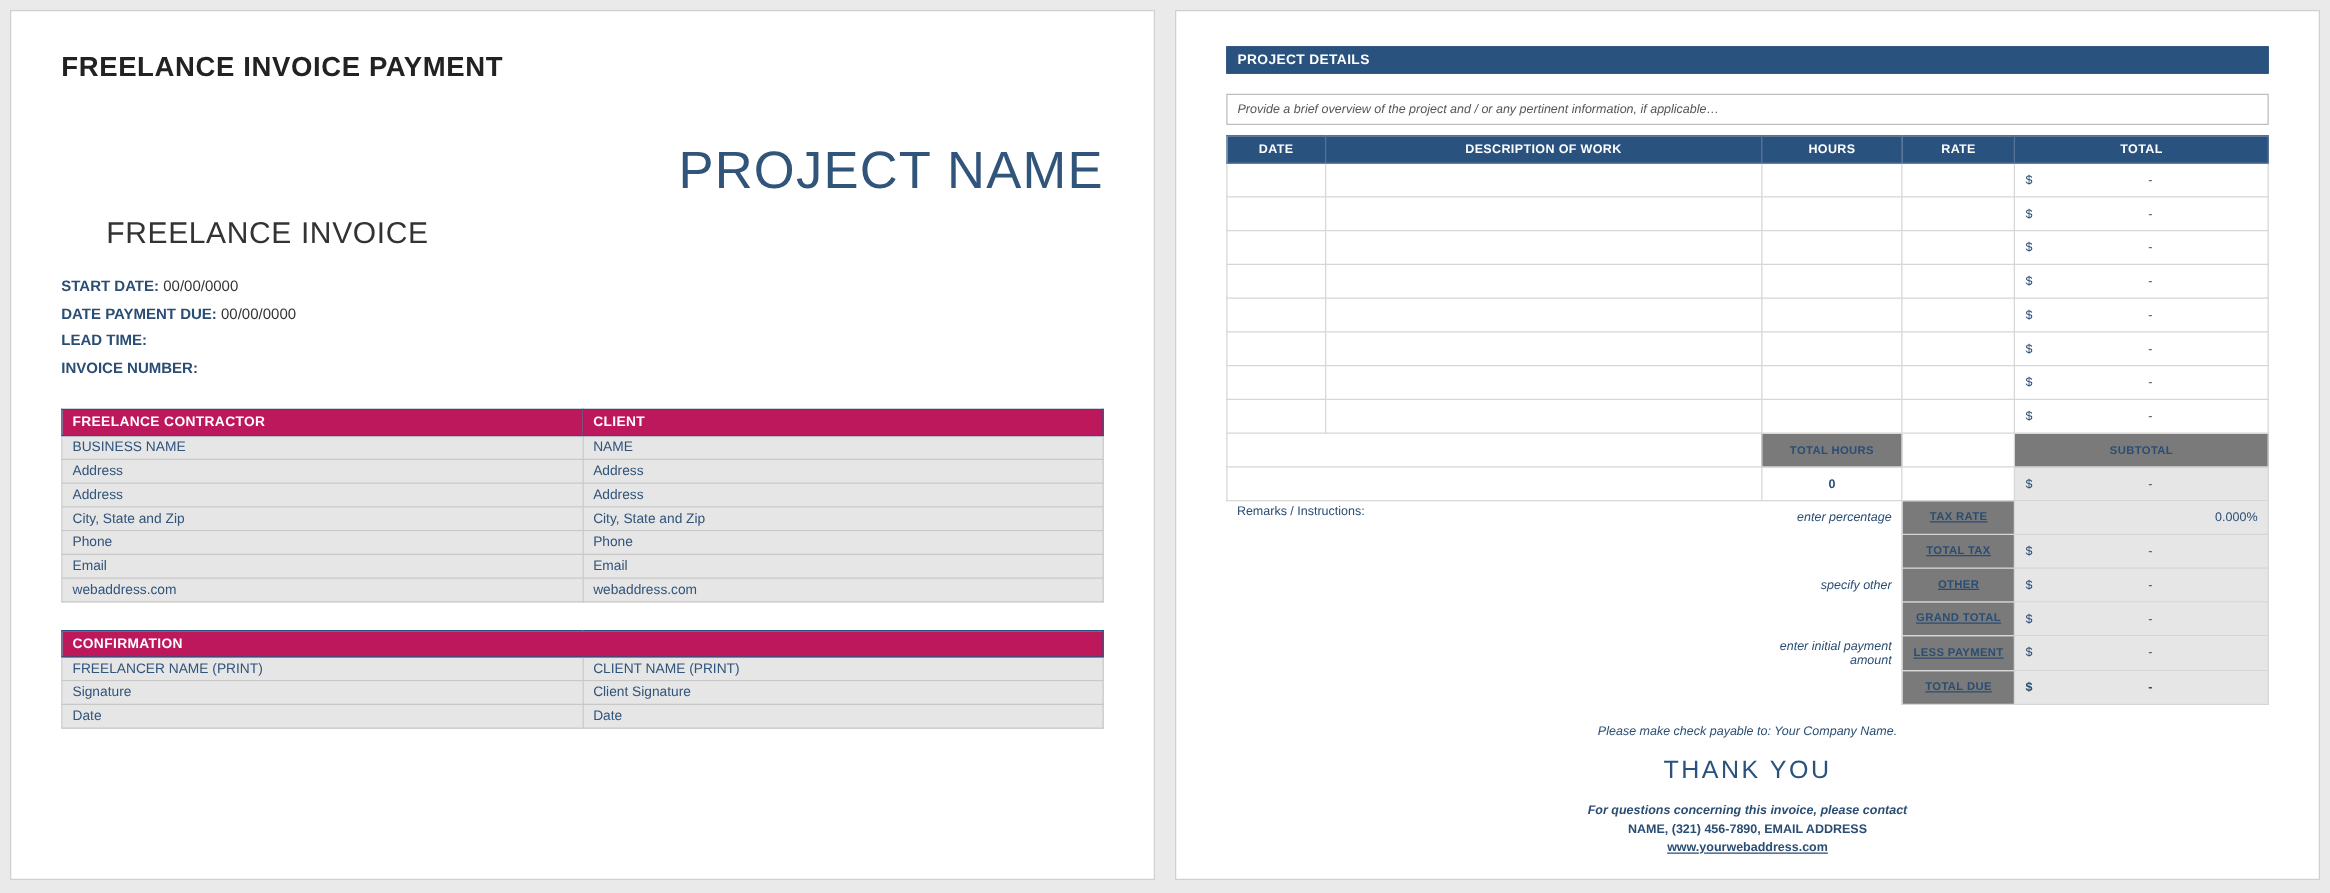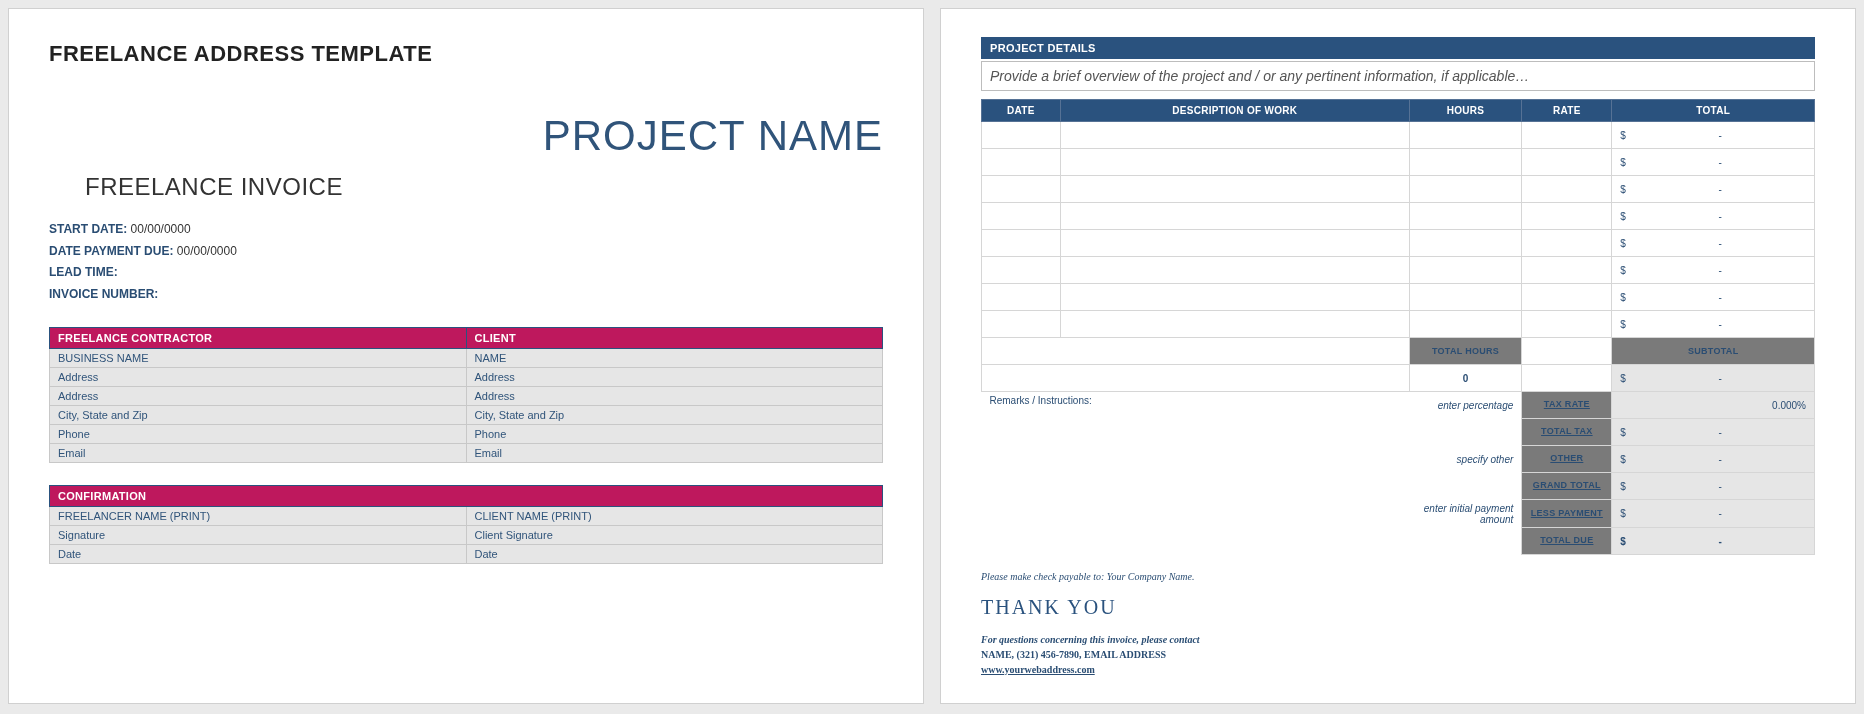--- a/index.html
+++ b/index.html
@@ -86,24 +86,24 @@
     color: #fff;
     font-size: 11px;
     font-weight: 700;
     padding: 4px 8px;
     border: 1px solid #2a527e;
     letter-spacing: 0.3px;
   }
   .overview-box {
     border: 1px solid #bdbdbd;
     padding: 6px 8px;
-    font-size: 14px;
+    font-size: 10px;
     color: #555;
     font-style: italic;
-    margin-top: 2px;
+    margin-top: 16px;
     margin-bottom: 8px;
   }
 
   table.work {
     width: 100%;
     border-collapse: collapse;
     font-size: 10px;
   }
   table.work th {
     background: #2a527e;
@@ -163,42 +163,41 @@
     border: none !important;
     background: transparent !important;
     padding-top: 6px;
   }
   .paybox {
     background: #e6e6e6 !important;
   }
 
   .footer {
     margin-top: 14px;
-    text-align: left;
+    text-align: center;
     font-size: 10px;
     color: #2a4d73;
     line-height: 1.5;
-    font-family: Liberation Serif, serif;
   }
   .footer .thanks {
     font-size: 20px;
     letter-spacing: 2px;
     color: #2a527e;
     margin: 8px 0 10px 0;
   }
   .footer .bold { font-weight: 700; }
   .footer a { color: #2a4d73; text-decoration: underline; font-weight:700;}
 </style>
 </head>
 <body>
 
 <div class="pages">
 
   <div class="page">
-    <div class="tpl-title">FREELANCE ADDRESS TEMPLATE</div>
+    <div class="tpl-title">FREELANCE INVOICE PAYMENT</div>
     <div class="project-name">PROJECT NAME</div>
     <div class="subtitle">FREELANCE INVOICE</div>
 
     <div class="meta">
       <div><span class="label">START DATE:</span> <span class="val">00/00/0000</span></div>
       <div><span class="label">DATE PAYMENT DUE:</span> <span class="val">00/00/0000</span></div>
       <div><span class="label">LEAD TIME:</span> <span class="val"></span></div>
       <div><span class="label">INVOICE NUMBER:</span> <span class="val"></span></div>
     </div>
 
@@ -226,20 +225,24 @@
             <td>City, State and Zip</td>
             <td>City, State and Zip</td>
           </tr>
           <tr>
             <td>Phone</td>
             <td>Phone</td>
           </tr>
           <tr>
             <td>Email</td>
             <td>Email</td>
+          </tr>
+          <tr>
+            <td>webaddress.com</td>
+            <td>webaddress.com</td>
           </tr>
         </tbody>
     </table>
 
     <table class="info" style="margin-top:22px">
       <tbody>
           <tr>
             <th colspan="2">CONFIRMATION</th>
           </tr>
       </tbody>

